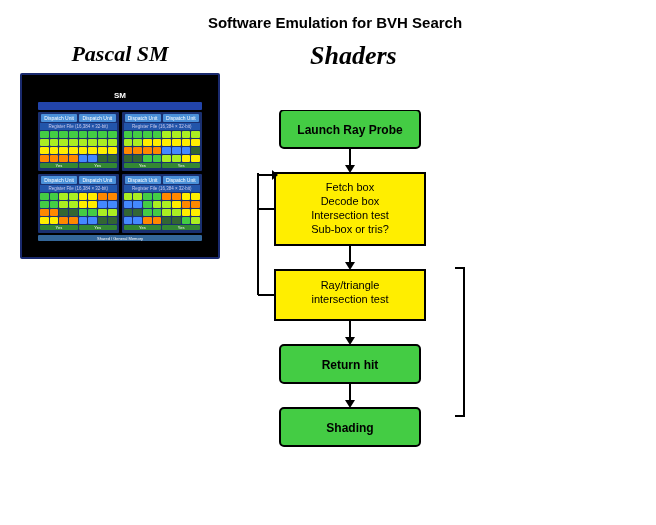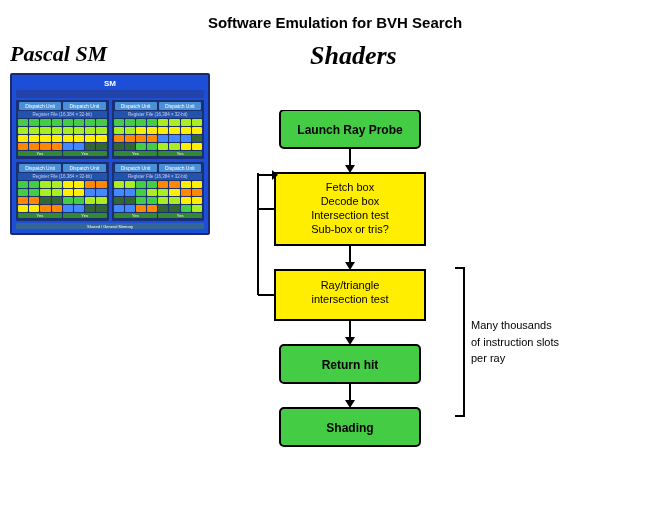--- a/index.html
+++ b/index.html
@@ -24,39 +24,39 @@
       flex-direction: row;
       align-items: flex-start;
       padding: 0 10px;
       gap: 20px;
     }
 
     
     .pascal-section {
       display: flex;
       flex-direction: column;
-      align-items: flex-start;
+      align-items: center;
       width: 220px;
       flex-shrink: 0;
     }
 
     .pascal-title {
       font-size: 22px;
       font-weight: bold;
       font-style: italic;
       color: #000;
       margin-bottom: 6px;
       font-family: Georgia, serif;
     }
 
     .sm-diagram {
-      background: #1d4ed8;
+      background: #000000;
       border: 2px solid #1a2a6e;
       width: 200px;
-      padding: 4px;
+      padding: 16px;
       border-radius: 2px;
     }
 
     .sm-label {
       color: #fff;
       font-size: 8px;
       font-weight: bold;
       text-align: center;
       margin-bottom: 2px;
     }
@@ -428,23 +428,18 @@
           <line x1="100" y1="273" x2="100" y2="293" stroke="#000" stroke-width="2"></line>
           <polygon points="95,290 105,290 100,298" fill="#000"></polygon>
 
           <rect x="30" y="298" width="140" height="38" rx="4" ry="4" fill="#44cc44" stroke="#000" stroke-width="2"></rect>
           <text x="100" y="322" text-anchor="middle" font-size="12" font-weight="bold" font-family="Arial">Shading</text>
         </svg>
       </div>
 
       <div style="display:flex; flex-direction:row; align-items:center; margin-top:60px; margin-left:5px;">
         <div style="width:10px; height:150px; border-top:2px solid #000; border-right:2px solid #000; border-bottom:2px solid #000; margin-right:6px;"></div>
-        <div style="font-size:11px; color:#000; line-height:1.5; max-width:110px;">
-          <span style="white-space:pre-line;">Many thousands
-of instruction slots
-per ray</span>
-        </div>
       </div>
 
     </div>
   </div>
 
 </div>
 
 </body></html>

